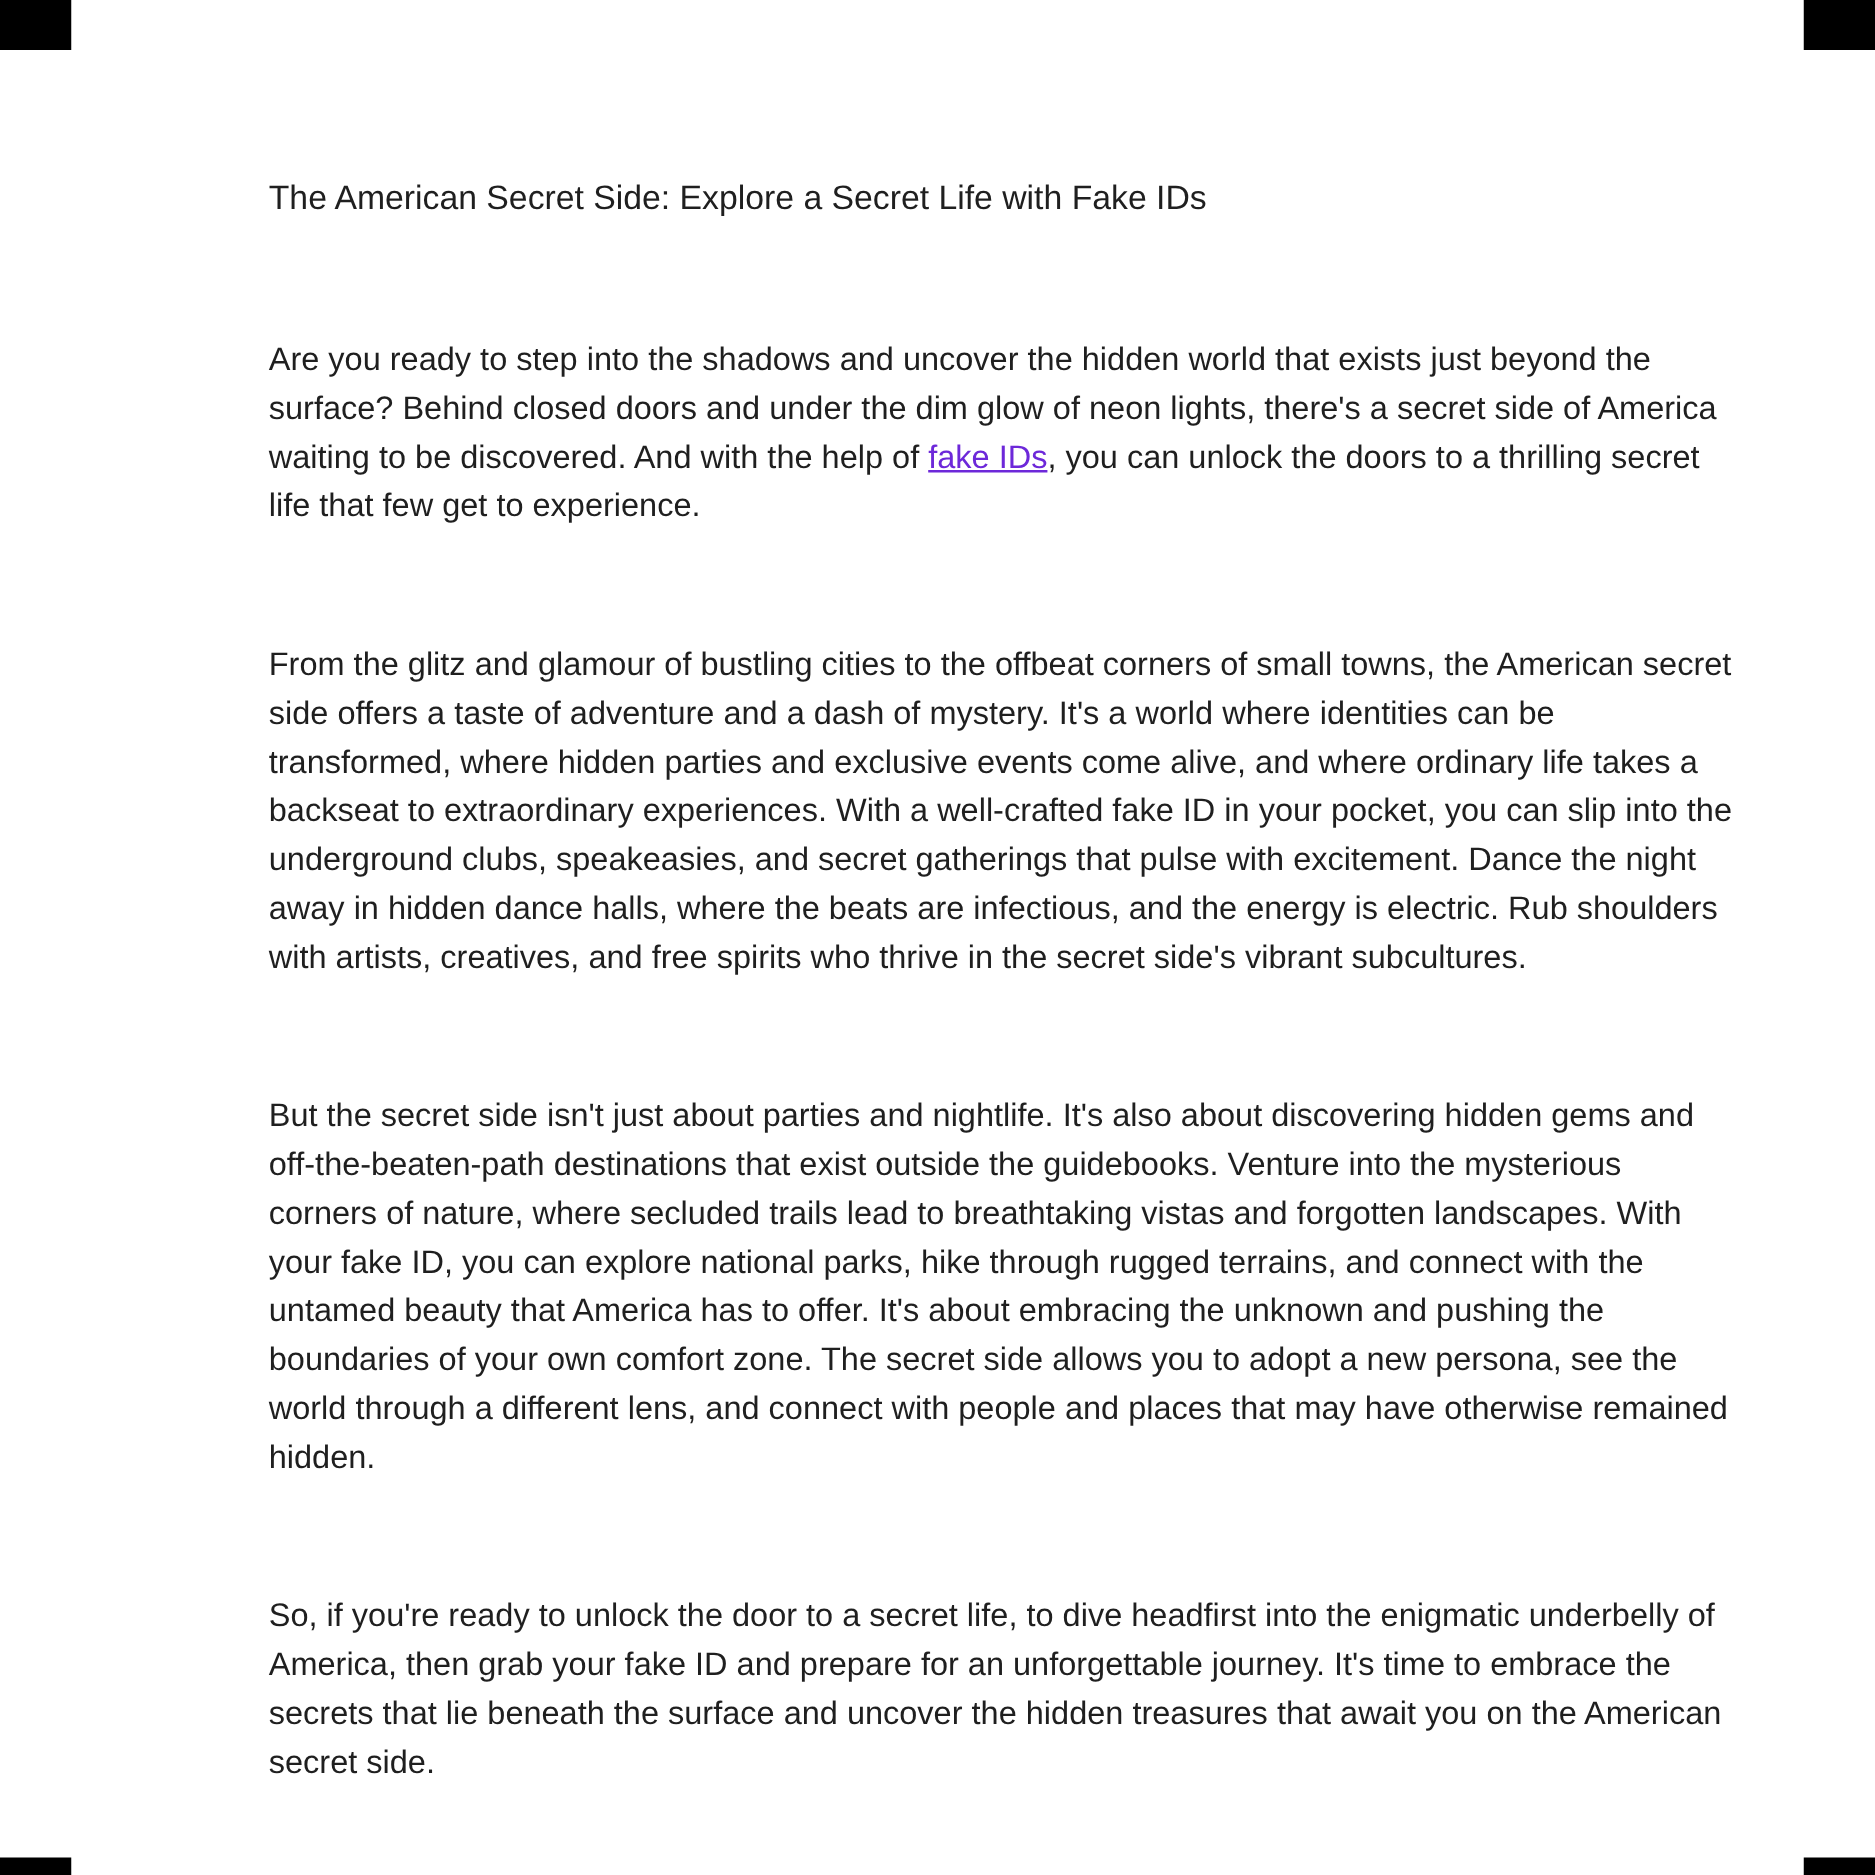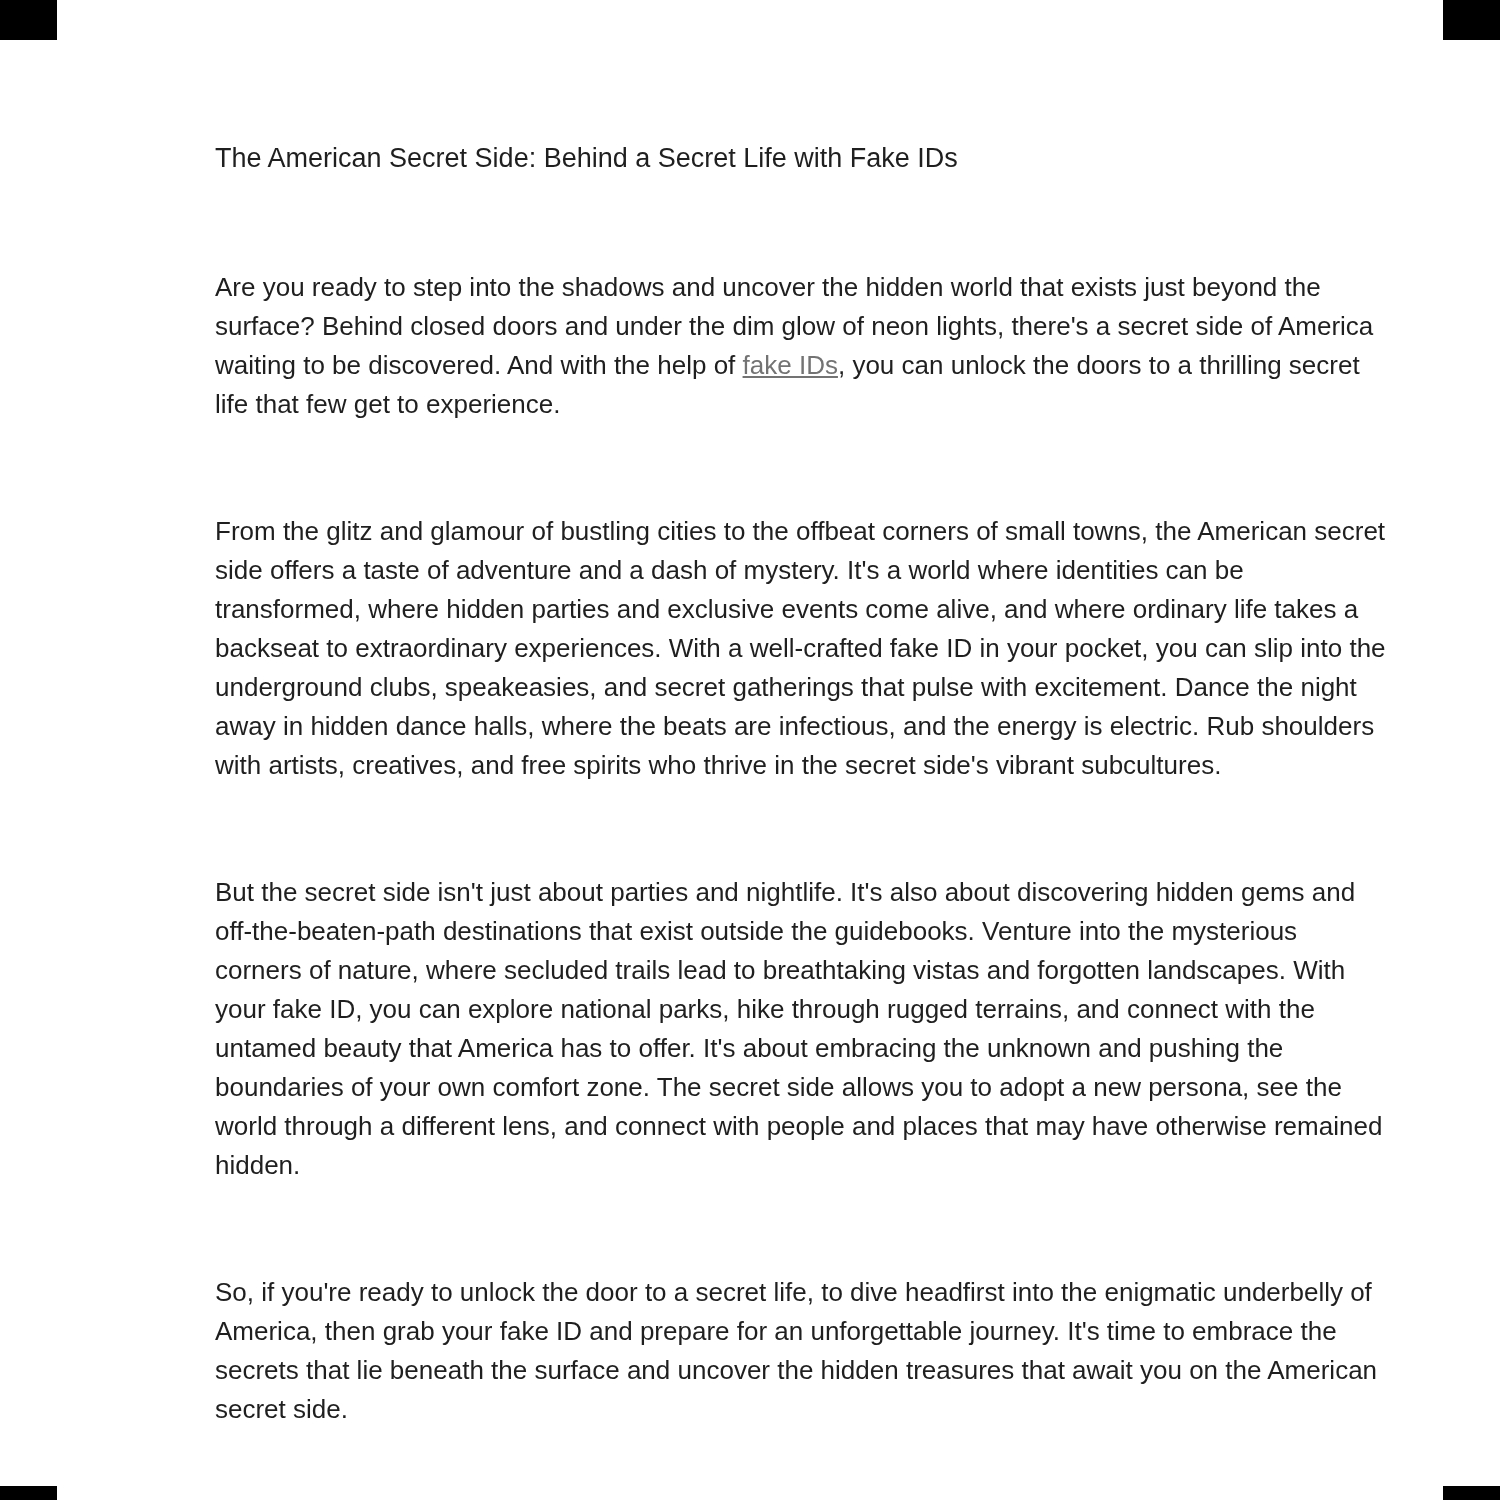--- a/index.html
+++ b/index.html
@@ -27,21 +27,21 @@
     color: #1f1f1f;
   }
   .para {
     font-size: 26px;
     line-height: 39px;
     margin: 0 0 88px 0;
     color: #1f1f1f;
     text-align: left;
   }
   a.doc-link {
-    color: #737373;
+    color: #6d28d9;
     text-decoration: underline;
     cursor: pointer;
   }
   .corner {
     position: absolute;
     background: #000000;
     z-index: 5;
   }
   .corner.tl { top: 0; left: 0; width: 57px; height: 40px; }
   .corner.tr { top: 0; right: 0; width: 57px; height: 40px; }
@@ -50,21 +50,21 @@
 </style>
 </head>
 <body>
 
 <div class="corner tl"></div>
 <div class="corner tr"></div>
 <div class="corner bl"></div>
 <div class="corner br"></div>
 
 <div class="page">
-  <h1 class="doc-title">The American Secret Side: Behind a Secret Life with Fake IDs</h1>
+  <h1 class="doc-title">The American Secret Side: Explore a Secret Life with Fake IDs</h1>
 
   <p class="para"><span>Are you ready to step into the shadows and uncover the hidden world that exists just beyond the surface? Behind closed doors and under the dim glow of neon lights, there's a secret side of America waiting to be discovered. And with the help of </span><a class="doc-link">fake IDs</a><span>, you can unlock the doors to a thrilling secret life that few get to experience.</span></p>
 
   <p class="para">From the glitz and glamour of bustling cities to the offbeat corners of small towns, the American secret side offers a taste of adventure and a dash of mystery. It's a world where identities can be transformed, where hidden parties and exclusive events come alive, and where ordinary life takes a backseat to extraordinary experiences. With a well-crafted fake ID in your pocket, you can slip into the underground clubs, speakeasies, and secret gatherings that pulse with excitement. Dance the night away in hidden dance halls, where the beats are infectious, and the energy is electric. Rub shoulders with artists, creatives, and free spirits who thrive in the secret side's vibrant subcultures.</p>
 
   <p class="para">But the secret side isn't just about parties and nightlife. It's also about discovering hidden gems and off-the-beaten-path destinations that exist outside the guidebooks. Venture into the mysterious corners of nature, where secluded trails lead to breathtaking vistas and forgotten landscapes. With your fake ID, you can explore national parks, hike through rugged terrains, and connect with the untamed beauty that America has to offer. It's about embracing the unknown and pushing the boundaries of your own comfort zone. The secret side allows you to adopt a new persona, see the world through a different lens, and connect with people and places that may have otherwise remained hidden.</p>
 
   <p class="para">So, if you're ready to unlock the door to a secret life, to dive headfirst into the enigmatic underbelly of America, then grab your fake ID and prepare for an unforgettable journey. It's time to embrace the secrets that lie beneath the surface and uncover the hidden treasures that await you on the American secret side.</p>
 </div>
 

